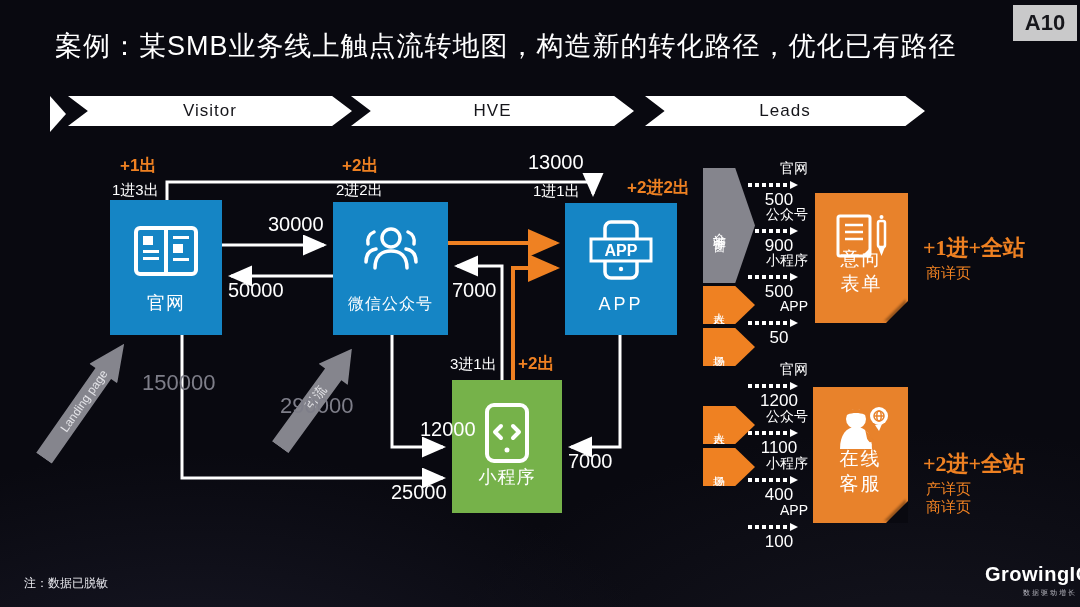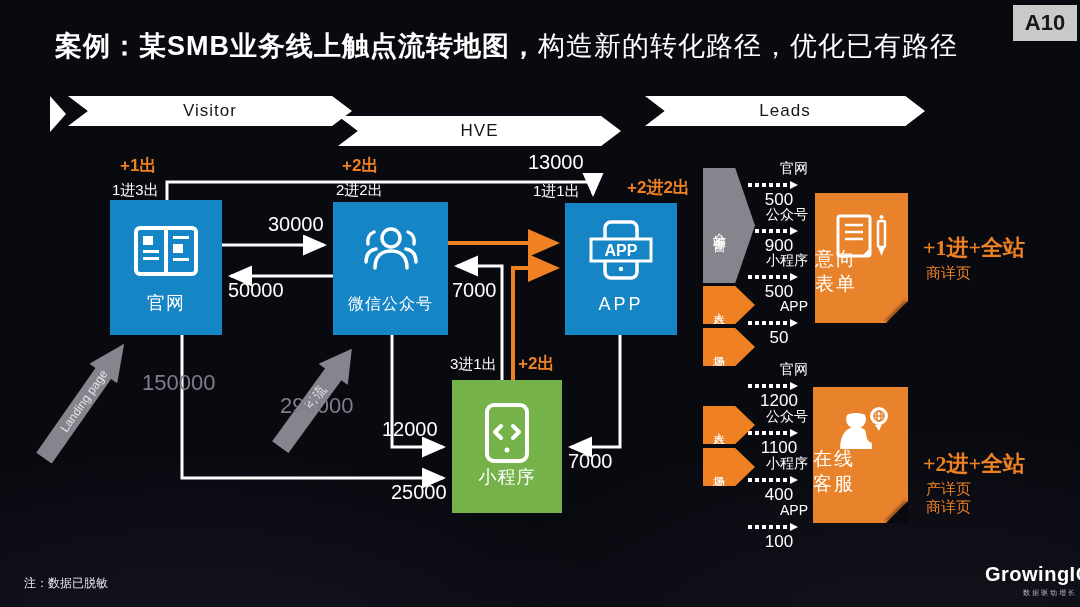--- a/index.html
+++ b/index.html
@@ -9,21 +9,21 @@
     position:relative; width:1080px; height:607px; overflow:hidden; margin:0 auto;
     background:
       radial-gradient(ellipse 900px 480px at 18% 118%, #191927 0%, rgba(25,25,39,0) 55%),
       radial-gradient(ellipse 800px 420px at 85% 112%, #15151f 0%, rgba(21,21,31,0) 60%),
       #090910;
     color:#fff;
   }
   .abs { position:absolute; }
   
   .title { left:55px; top:28px; font-size:27px; letter-spacing:1px; white-space:nowrap; z-index:4; }
-  .title .b { font-weight:bold; }
+  .title .b { font-weight:normal; }
   .badge { top:5px; right:3px; width:64px; height:36px; background:#c9c9ca; color:#17171c;
            font-size:22px; font-weight:bold; display:flex; align-items:center; justify-content:center; z-index:5; }
   
   .chev { top:96px; height:30px; background:#fff; color:#15151a; font-size:17px; letter-spacing:1px;
           display:flex; align-items:center; justify-content:center; z-index:2;
           clip-path:polygon(0 0, 93% 0, 100% 50%, 93% 100%, 0 100%, 7% 50%); }
   .chev-lead { top:96px; left:50px; width:16px; height:36px; background:#fff;
                clip-path:polygon(0 0, 100% 50%, 0 100%); z-index:2; }
   
   .node { z-index:2; display:flex; flex-direction:column; align-items:center; }
@@ -50,21 +50,21 @@
   .trow .tlabel { font-size:14px; text-align:right; padding-right:2px; height:18px; }
   .trow .tvalue { font-size:17px; text-align:center; margin-top:1px; }
   .dots { display:flex; align-items:center; gap:3px; height:9px; margin-top:2px; }
   .dot { width:4px; height:4px; background:#fff; }
   .dhead { width:0; height:0; border-left:8px solid #fff; border-top:4px solid transparent; border-bottom:4px solid transparent; }
   
   .panel { background:#e8822b; z-index:2; }
   .panel::after { content:""; position:absolute; right:0; bottom:0; width:0; height:0;
                   border-left:22px solid transparent; border-bottom:22px solid #090910;
                   filter:drop-shadow(-2px -2px 1px rgba(0,0,0,.35)); }
-  .panel .plabel { position:absolute; bottom:26px; width:100%; text-align:left; font-size:19px;
+  .panel .plabel { position:absolute; bottom:26px; width:100%; text-align:center; font-size:19px;
                    line-height:1.35; letter-spacing:2px; }
   .ann-title { font-size:22px; font-weight:bold; color:#ef8122; z-index:3; white-space:nowrap;font-family:Liberation Serif, serif; }
   .ann-sub { font-size:15px; color:#ef8122; z-index:3; white-space:nowrap; }
   
   .footnote { left:24px; top:575px; font-size:12px; color:#e9e9ee; z-index:3; }
   .logo { left:985px; top:563px; width:92px; text-align:right; z-index:3; }
   .logo .lname { font-size:20px; font-weight:bold; letter-spacing:.5px; }
   .logo .ltag { font-size:7px; color:#b9b9c2; letter-spacing:2px; margin-top:2px; }
   svg.wires { position:absolute; inset:0; z-index:1; }
 </style>
@@ -75,21 +75,21 @@
 
   <div class="abs title">
     <span class="b">案例：某SMB业务线上触点流转地图，</span><span>构造新的转化路径，优化已有路径</span>
   </div>
   <div class="abs badge">A10</div>
 
   <div class="chev-lead abs"></div>
   <div class="abs chev" style="left:68px;width:284px;">
       <span>Visitor</span>
     </div>
-  <div class="abs chev" style="left:338px;width:283px;margin-top:20px;">
+  <div class="abs chev" style="left:351px;width:283px;">
       <span>HVE</span>
     </div>
   <div class="abs chev" style="left:645px;width:280px;">
       <span>Leads</span>
     </div>
 
   <svg class="wires" width="1080" height="607" viewBox="0 0 1080 607">
     <defs>
       <marker id="aw" markerWidth="9" markerHeight="8" refX="7" refY="3.5" orient="auto">
         <path d="M0,0 L8,3.5 L0,7 z" fill="#ffffff"></path>
@@ -106,21 +106,21 @@
     <path d="M392,335 L392,447 L443,447" stroke="#fff" stroke-width="3" fill="none" marker-end="url(#aw)"></path>
     <path d="M182,335 L182,478 L443,478" stroke="#fff" stroke-width="3" fill="none" marker-end="url(#aw)"></path>
     <path d="M448,243 L556,243" stroke="#ef8122" stroke-width="4" fill="none" marker-end="url(#ao)"></path>
     <path d="M513,380 L513,268 L556,268" stroke="#ef8122" stroke-width="4" fill="none" marker-end="url(#ao)"></path>
   </svg>
 
   <div class="abs flownum" style="left:268px;top:213px;">30000</div>
   <div class="abs flownum" style="left:228px;top:279px;">50000</div>
   <div class="abs flownum" style="left:528px;top:151px;">13000</div>
   <div class="abs flownum" style="left:452px;top:279px;">7000</div>
-  <div class="abs flownum" style="left:382px;top:418px;">12000</div>
+  <div class="abs flownum" style="left:393px;top:418px;padding-left:27px;">12000</div>
   <div class="abs flownum" style="left:391px;top:481px;">25000</div>
   <div class="abs flownum" style="left:568px;top:450px;">7000</div>
 
   <div class="abs delta" style="left:120px;top:154px;">+1出</div>
   <div class="abs inout" style="left:112px;top:181px;">1进3出</div>
   <div class="abs delta" style="left:342px;top:154px;">+2出</div>
   <div class="abs inout" style="left:336px;top:181px;">2进2出</div>
   <div class="abs inout" style="left:533px;top:182px;">1进1出</div>
   <div class="abs delta" style="left:627px;top:176px;">+2进2出</div>
   <div class="abs inout" style="left:450px;top:355px;">3进1出</div>

